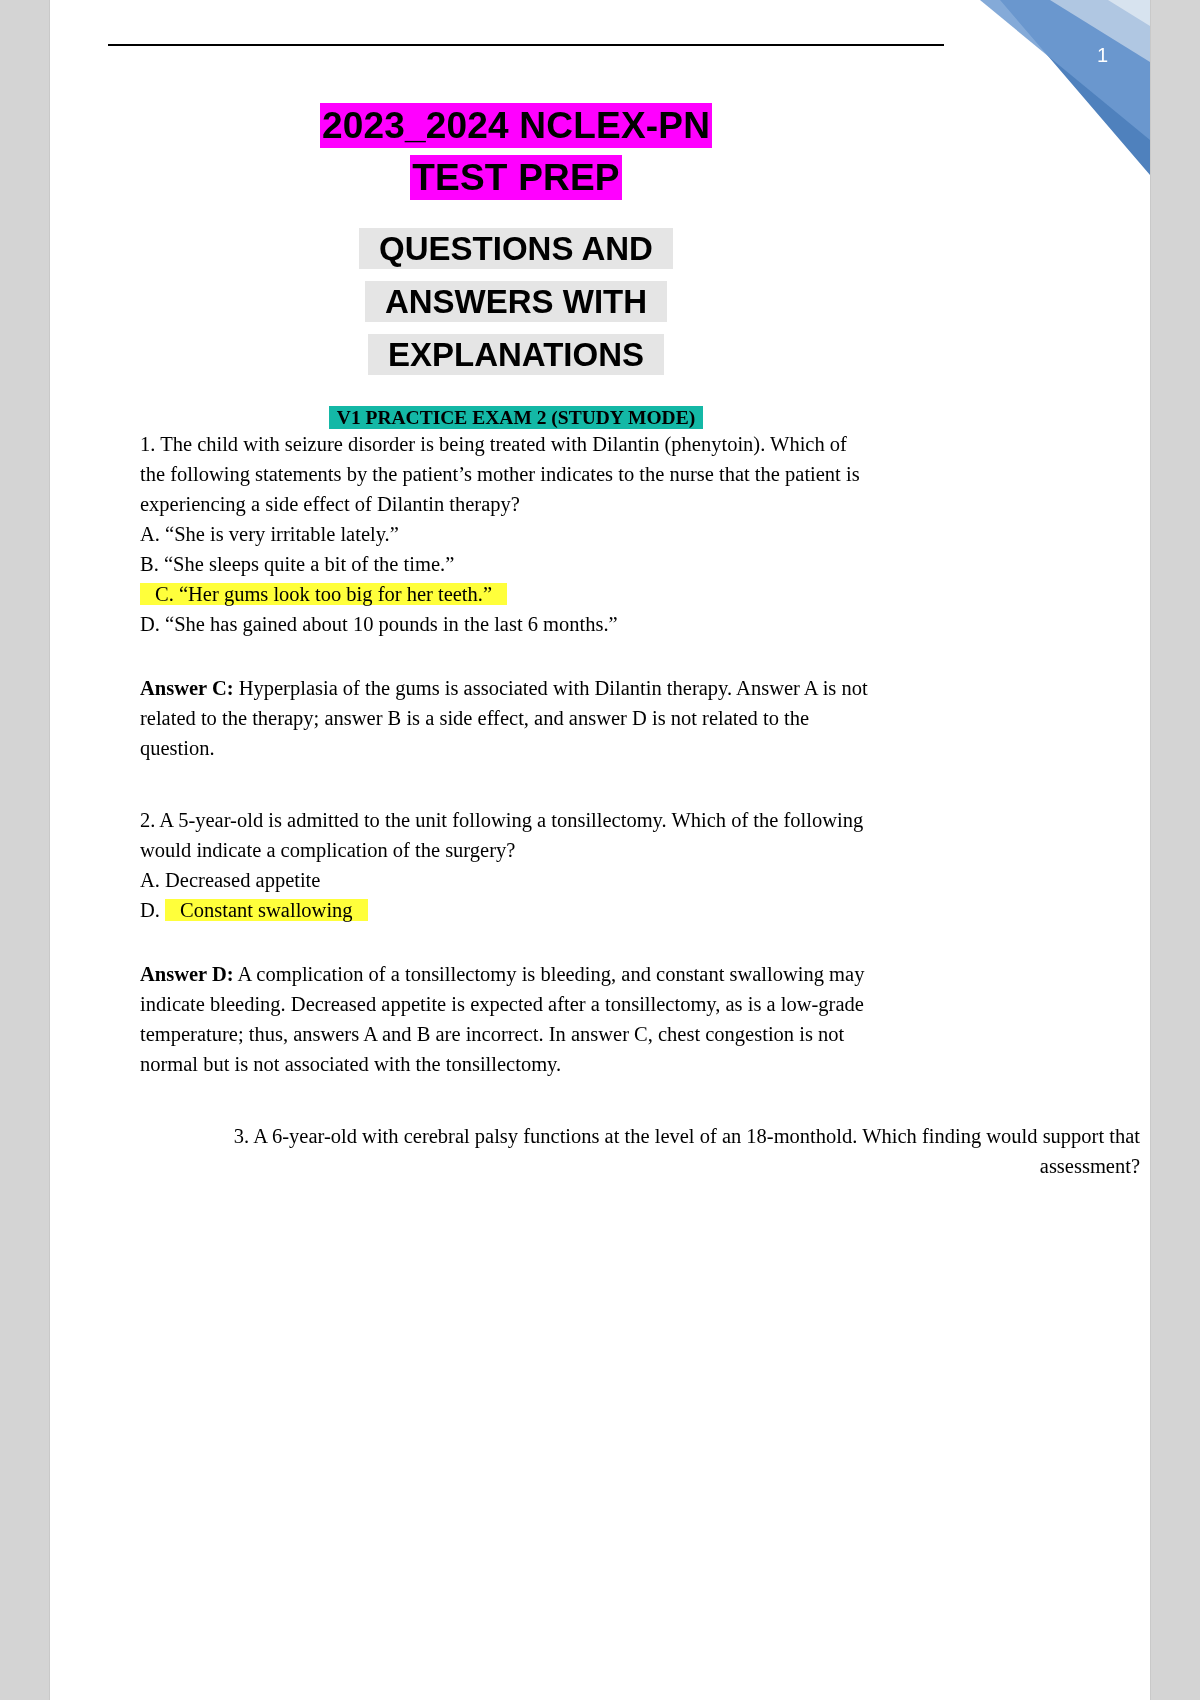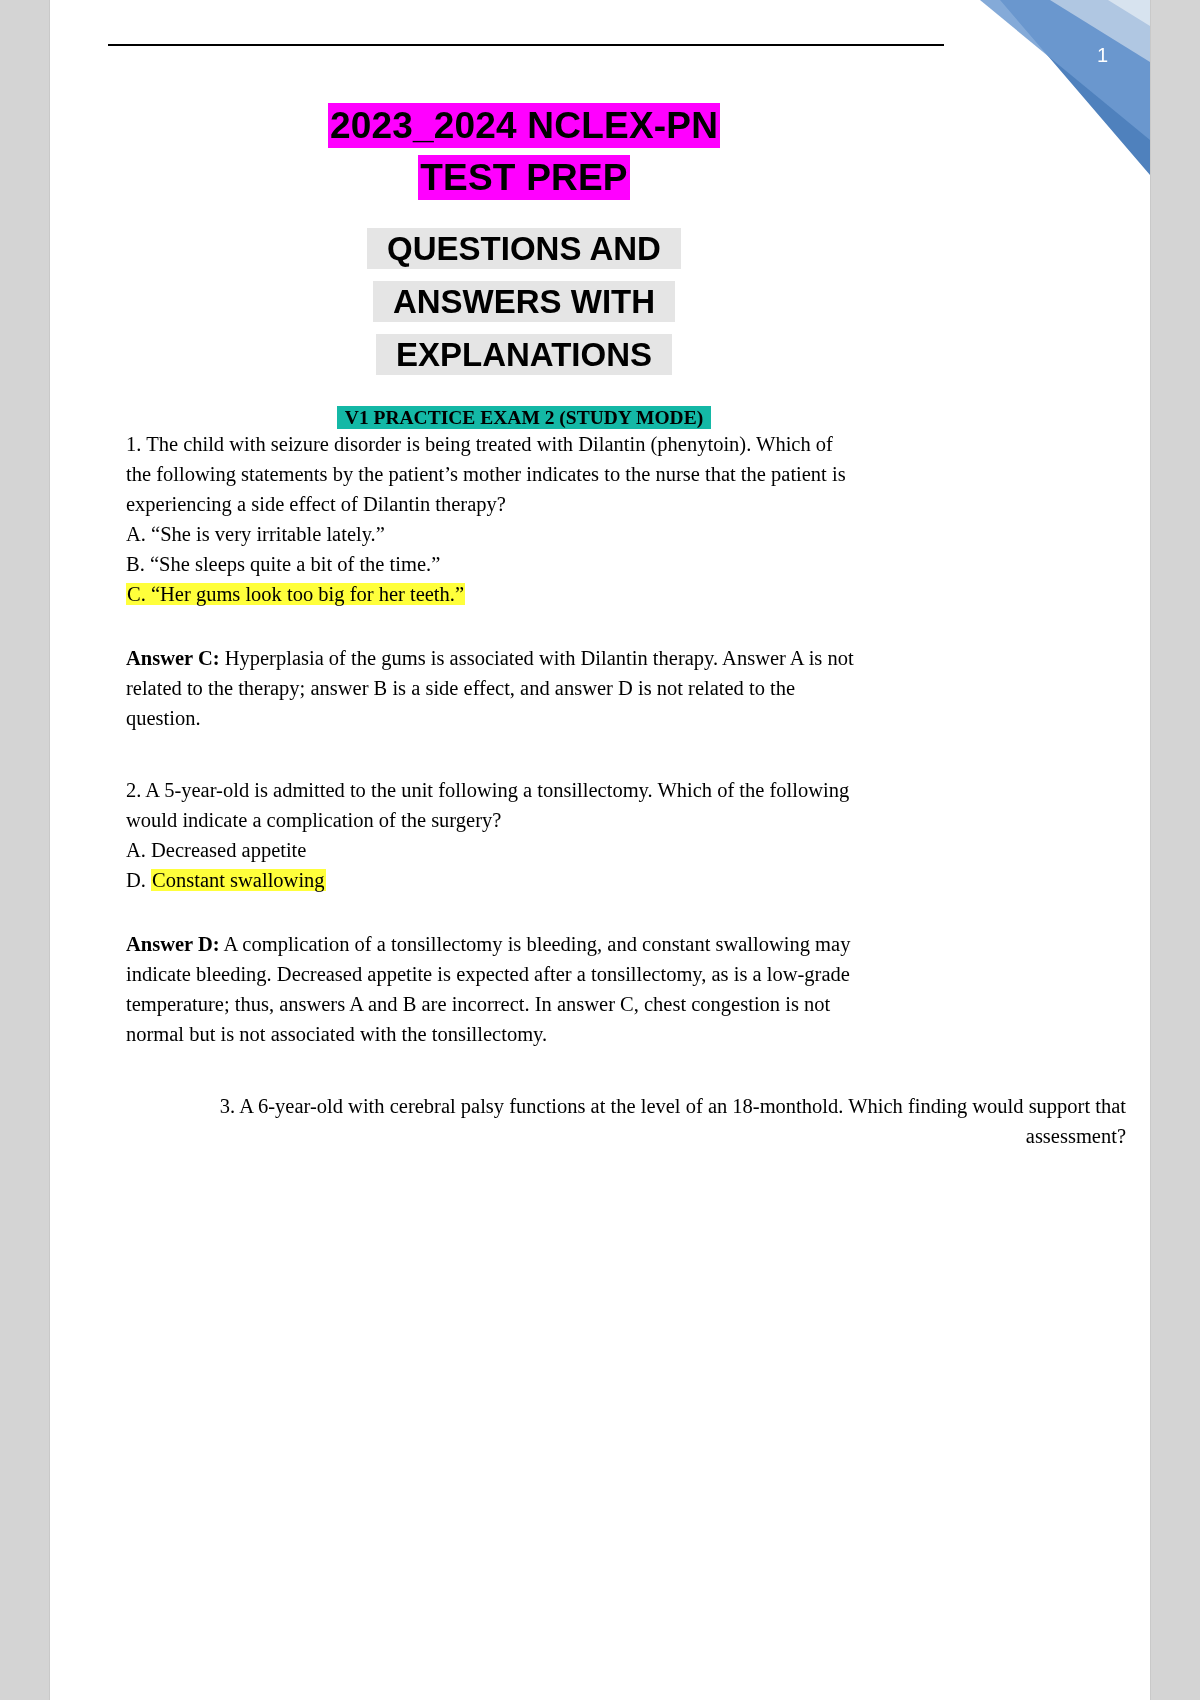--- a/index.html
+++ b/index.html
@@ -44,21 +44,21 @@
     position: absolute;
     top: 44px;
     left: 58px;
     width: 836px;
     height: 0;
     border-top: 2px solid #000000;
   }
   .content {
     position: absolute;
     top: 0;
-    left: 16px;
+    left: 8px;
     width: 916px;
     padding: 100px 60px 0 60px;
     box-sizing: border-box;
   }
   .title-block {
     text-align: center;
     margin: 0 auto;
     width: 720px;
   }
   .title-line {
@@ -95,27 +95,28 @@
   .exam-line span.hl {
     background: #14b8a6;
     padding: 1px 8px;
   }
   .body-text {
     margin-top: 26px;
     font-size: 20.5px;
     line-height: 30px;
     color: #000000;
     text-align: left;
+    margin-left: 22px;
   }
   .q-block { margin-top: 0; }
   .q-stem { margin: 0 0 0 0; }
   .opt { margin: 0; }
   .opt .hl, .q-stem .hl {
     background: #ffff3b;
-    padding: 0 1px;
+    padding: 0 15px;
   }
   .answer-block {
     margin-top: 34px;
     line-height: 30px;
   }
   .answer-label { font-weight: bold; }
   .spacer-lg { height: 42px; }
   .narrow { width: 730px; }
   .wide { width: 1000px; text-align: right; }
 </style>
@@ -159,20 +160,21 @@
 
     <div class="exam-line">
       <span class="hl">V1 PRACTICE EXAM 2 (STUDY MODE)</span>
     </div>
 
     <div class="body-text q-block narrow">
       <div class="q-stem">1. The child with seizure disorder is being treated with Dilantin (phenytoin). Which of the following statements by the patient’s mother indicates to the nurse that the patient is experiencing a side effect of Dilantin therapy?</div>
       <div class="opt">A. “She is very irritable lately.”</div>
       <div class="opt">B. “She sleeps quite a bit of the time.”</div>
       <div class="opt"><span class="hl">C. “Her gums look too big for her teeth.”</span></div>
+      <div class="opt">D. “She has gained about 10 pounds in the last 6 months.”</div>
     </div>
 
     <div class="body-text answer-block narrow">
       <span class="answer-label">Answer C:</span><span> Hyperplasia of the gums is associated with Dilantin therapy. Answer A is not related to the therapy; answer B is a side effect, and answer D is not related to the question.</span>
     </div>
 
     <div class="spacer-lg"></div>
 
     <div class="body-text q-block narrow">
       <div class="q-stem">2. A 5-year-old is admitted to the unit following a tonsillectomy. Which of the following would indicate a complication of the surgery?</div>

